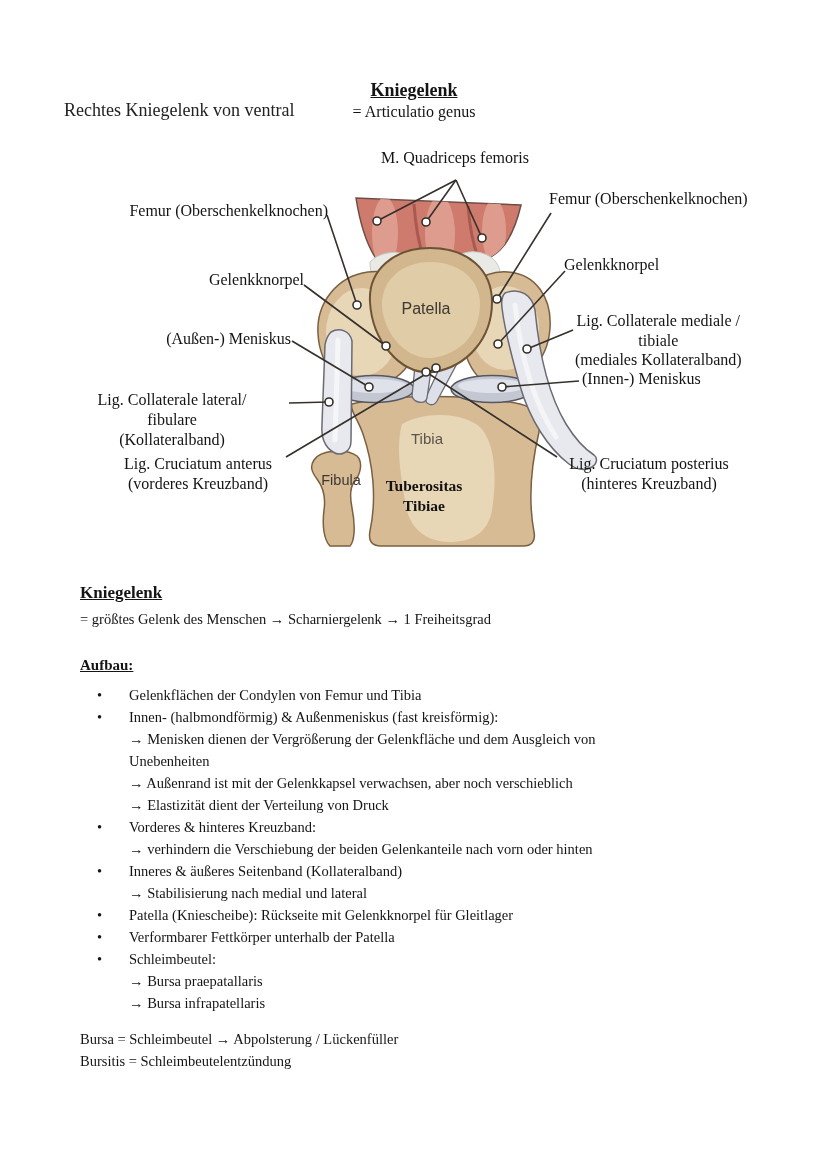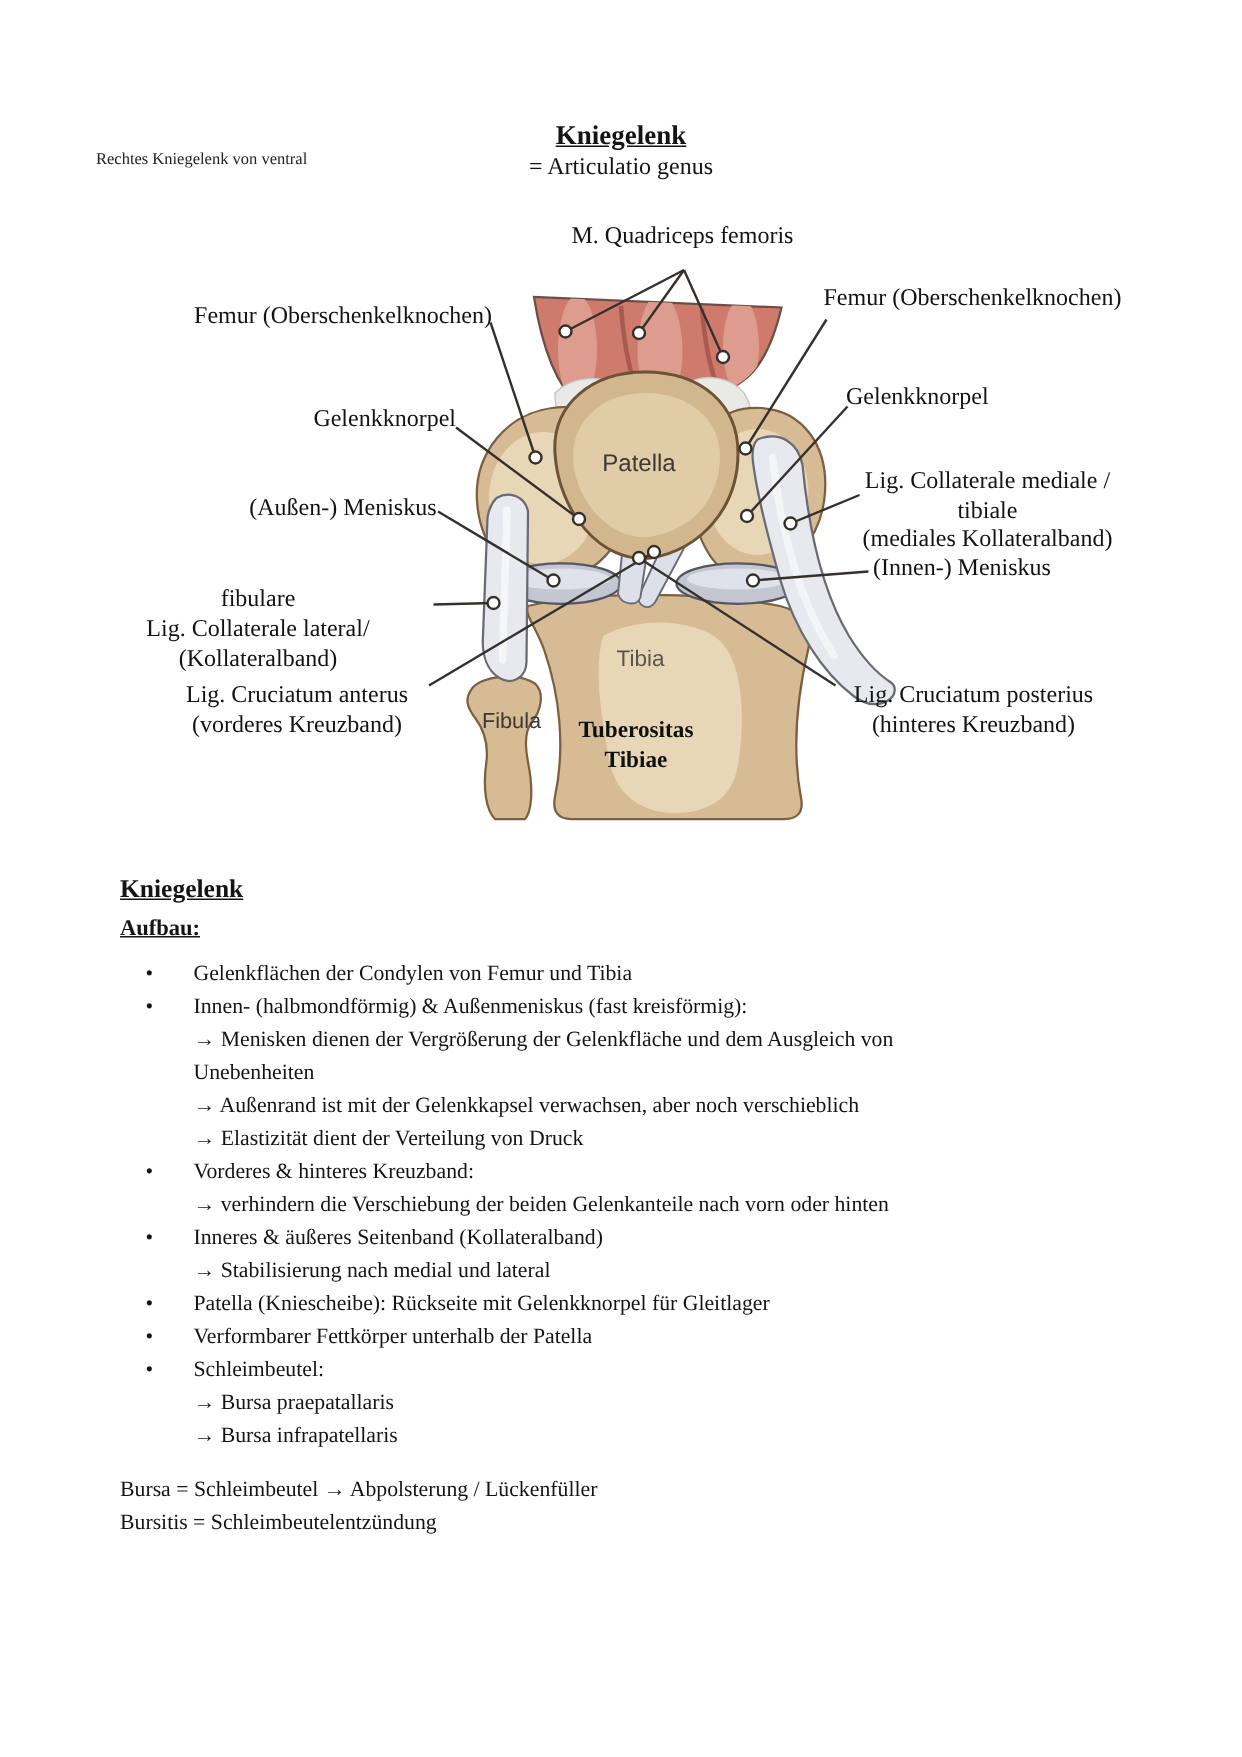--- a/index.html
+++ b/index.html
@@ -3,21 +3,21 @@
 <meta charset="utf-8">
 <style>
   html,body{margin:0;padding:0;background:#ffffff;}
   #page{position:relative;width:828px;height:1171px;background:#ffffff;overflow:hidden;
         font-family:"Liberation Serif",serif;color:#141414;}
   svg{position:absolute;left:0;top:0;}
   .lbl{position:absolute;font-size:16px;line-height:20px;color:#131313;white-space:nowrap;}
   .bold{font-weight:normal;}
   .ctr{text-align:center;white-space:normal;}
   .ra{text-align:right;}
-  #side-note{position:absolute;left:64px;top:100px;font-size:11px;color:#222;}
+  #side-note{position:absolute;left:64px;top:100px;font-size:18px;color:#222;}
   #title-wrap{position:absolute;left:0;top:80px;width:828px;text-align:center;}
   #title-wrap .t1{font-size:18px;font-weight:bold;text-decoration:underline;}
   #title-wrap .t2{font-size:16px;font-weight:normal;margin-top:2px;}
   #notes{position:absolute;left:80px;top:582px;width:695px;font-size:14.5px;line-height:22px;}
   #notes .h1{font-size:17px;font-weight:bold;margin:0 0 4px 0;}
   #notes .h1 span{text-decoration:underline;}
   #notes .intro{margin:0 0 24px 0;}
   #notes .h2{font-size:15px;font-weight:bold;margin:0 0 8px 0;}
   #notes .h2 span{text-decoration:underline;}
   .li{display:flex;margin-left:17px;}
@@ -149,22 +149,22 @@
 
   <div class="lbl bold" style="left:381px;top:148px;">M. Quadriceps femoris</div>
 
   <div class="lbl ra" style="right:500px;top:201px;"><span class="bold">Femur</span><span> (Oberschenkelknochen)</span></div>
 
   <div class="lbl ra" style="right:524px;top:270px;">Gelenkknorpel</div>
 
   <div class="lbl ra bold" style="right:537px;top:329px;">(Außen-) Meniskus</div>
 
   <div class="lbl ctr" style="left:57px;top:390px;width:230px;">
+    <div class="bold">Lig. Collaterale lateral/</div>
     <div class="bold">fibulare</div>
-    <div class="bold">Lig. Collaterale lateral/</div>
     <div>(Kollateralband)</div>
   </div>
 
   <div class="lbl ctr" style="left:83px;top:454px;width:230px;">
     <div class="bold">Lig. Cruciatum anterus</div>
     <div>(vorderes Kreuzband)</div>
   </div>
 
   <div class="lbl" style="left:549px;top:189px;"><span class="bold">Femur</span><span> (Oberschenkelknochen)</span></div>
 
@@ -178,20 +178,21 @@
 
   <div class="lbl" style="left:582px;top:369px;">(Innen-) Meniskus</div>
 
   <div class="lbl ctr" style="left:534px;top:454px;width:230px;">
     <div class="bold">Lig. Cruciatum posterius</div>
     <div>(hinteres Kreuzband)</div>
   </div>
 
   <div id="notes">
     <div class="h1"><span>Kniegelenk</span></div>
+    <div class="intro">= größtes Gelenk des Menschen → Scharniergelenk → 1 Freiheitsgrad</div>
     <div class="h2"><span>Aufbau:</span></div>
 
     <div class="li">
         <span class="dot">•</span>
         <span class="t">Gelenkflächen der Condylen von Femur und Tibia</span>
       </div>
     <div class="li">
         <span class="dot">•</span>
         <span class="t">Innen- (halbmondförmig) &amp; Außenmeniskus (fast kreisförmig):</span>
       </div>

